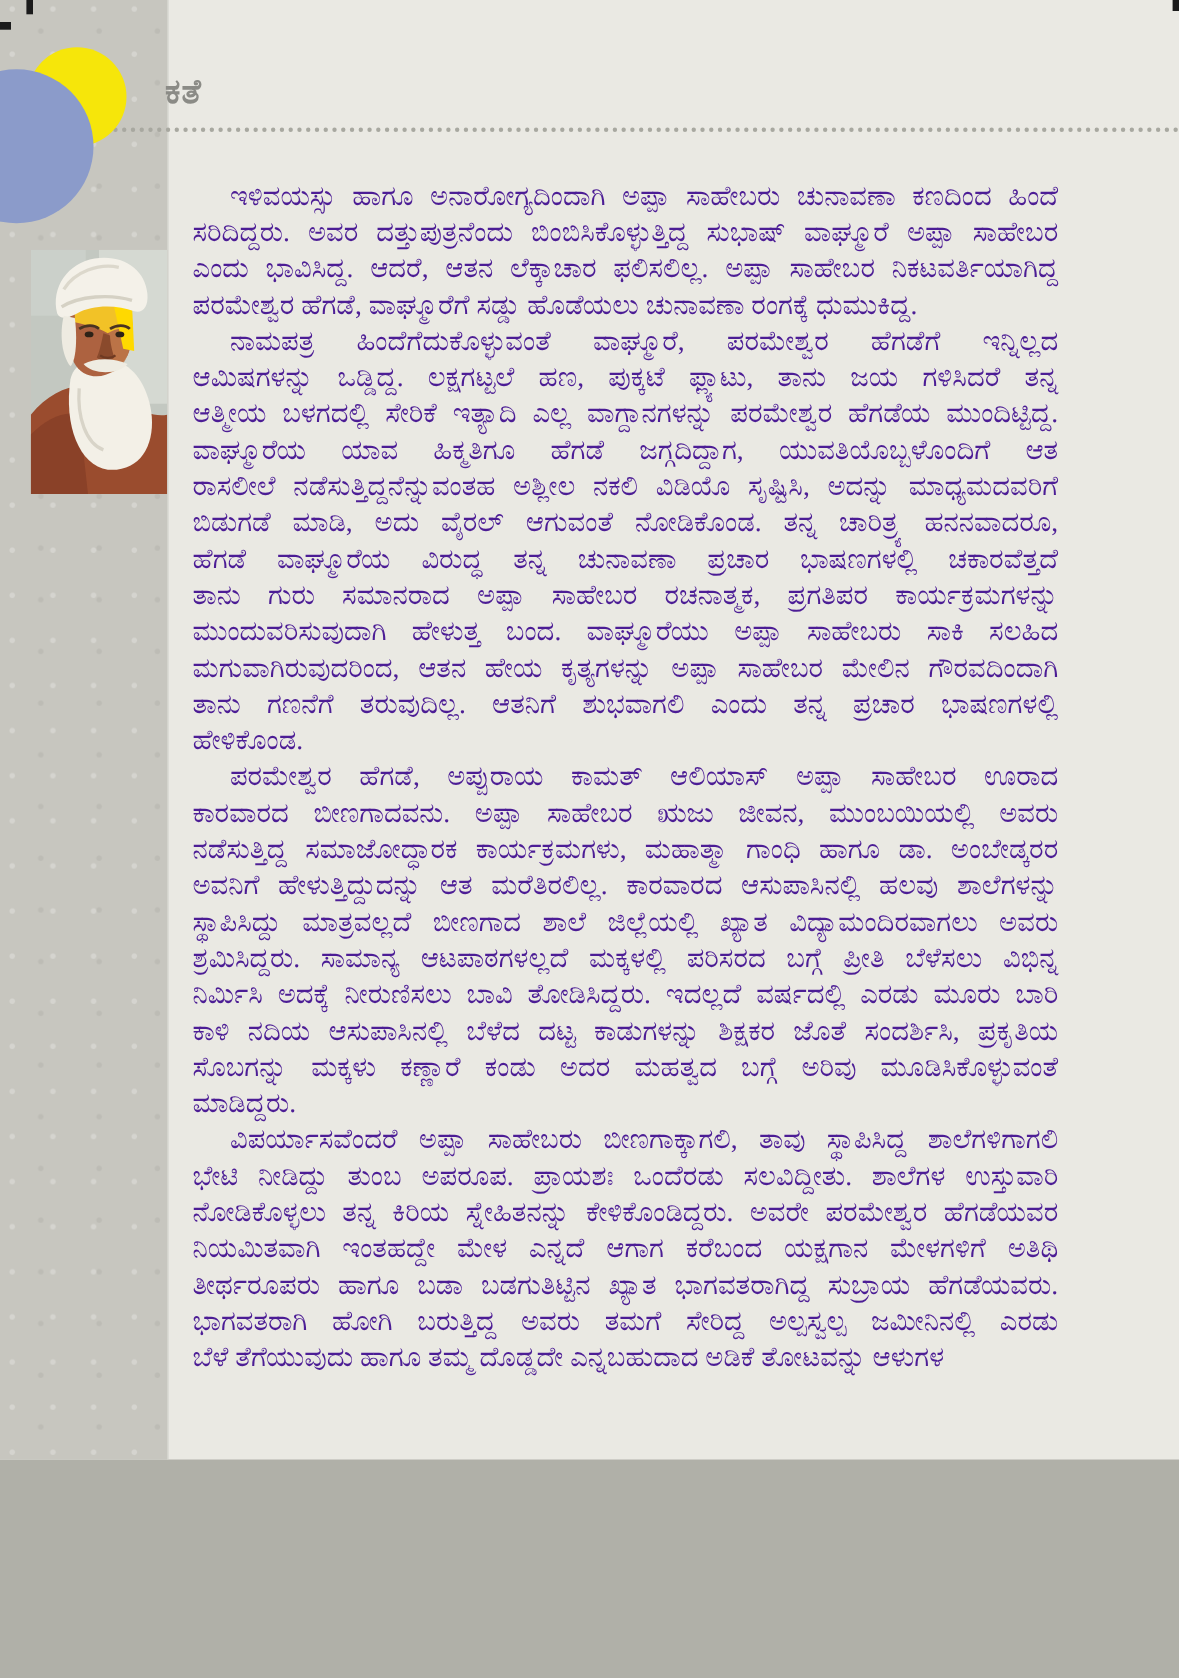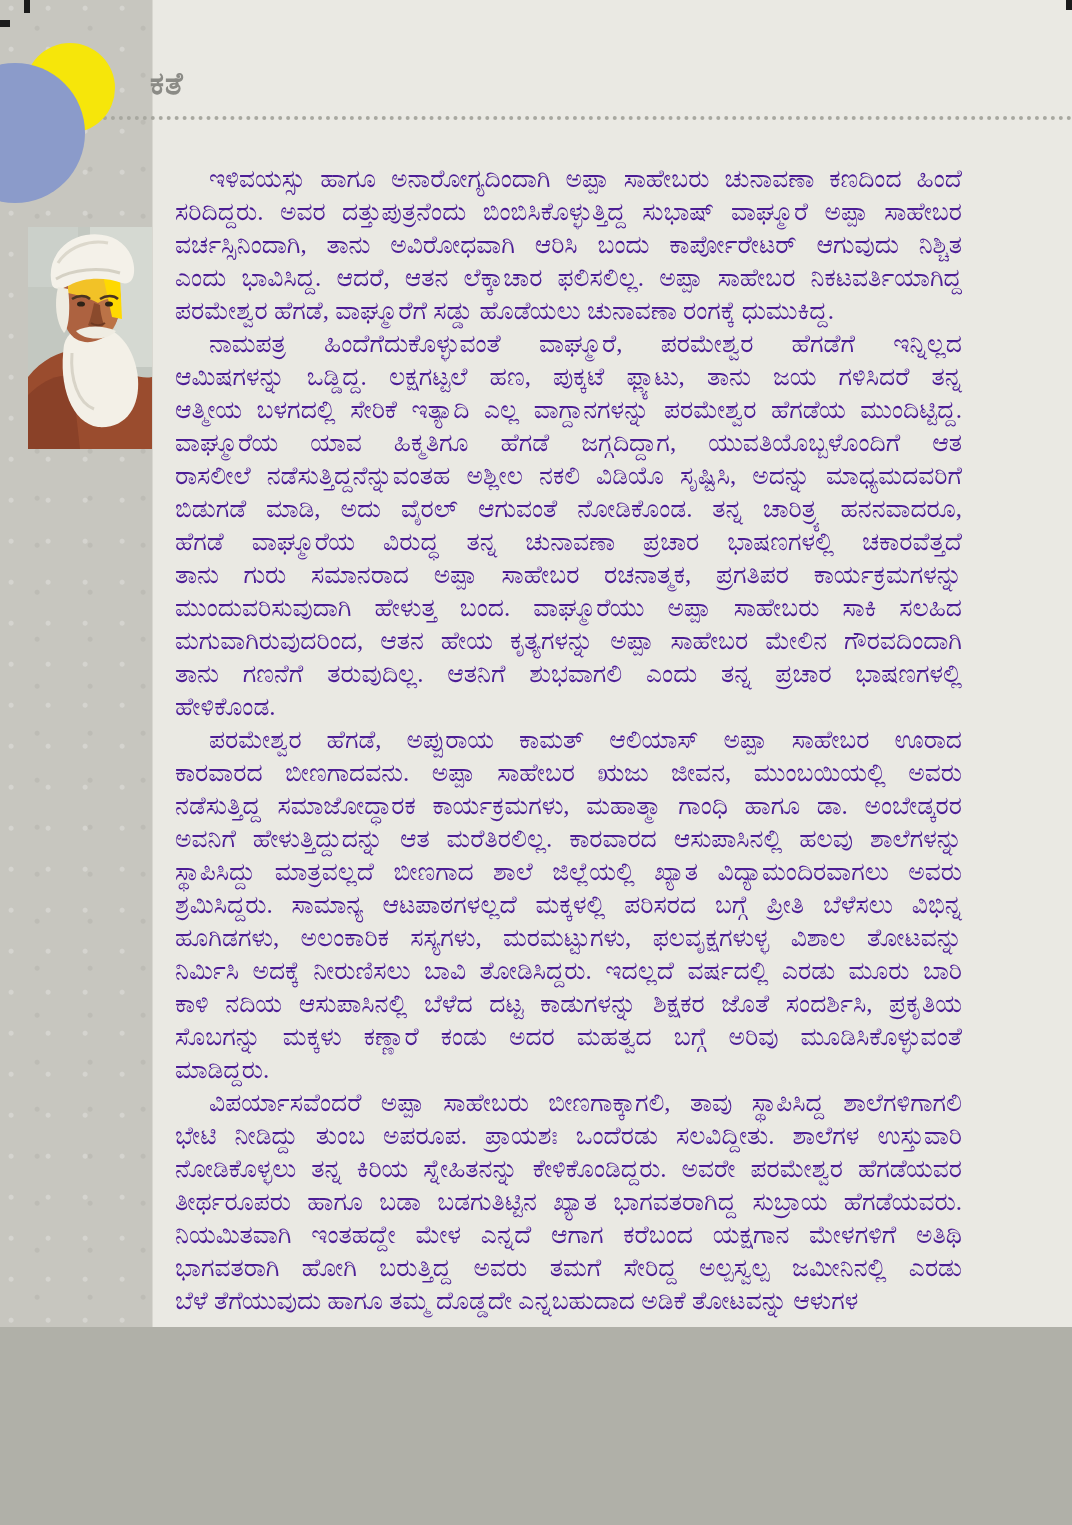--- a/index.html
+++ b/index.html
@@ -119,51 +119,49 @@
     <path d="M24,58 C18,34 34,12 58,8 C84,4 104,18 106,40 C107,52 102,58 94,56 C78,50 56,50 42,58 C34,62 27,64 24,58 Z" fill="#f4f1e9"></path>
     <path d="M30,36 C40,20 62,12 80,16" stroke="#dcd8cc" stroke-width="3" fill="none"></path>
     <path d="M28,52 C44,42 72,40 92,46" stroke="#d5d1c4" stroke-width="3" fill="none"></path>
 
     <path d="M30,60 C26,76 28,96 36,106 C42,100 42,76 40,62 Z" fill="#eeebe1"></path>
   </svg>
 
   <div class="textblock" id="textblock">
       <div class="line first">ಇಳಿವಯಸ್ಸು ಹಾಗೂ ಅನಾರೋಗ್ಯದಿಂದಾಗಿ ಅಪ್ಪಾ ಸಾಹೇಬರು ಚುನಾವಣಾ ಕಣದಿಂದ ಹಿಂದೆ</div>
       <div class="line">ಸರಿದಿದ್ದರು. ಅವರ ದತ್ತುಪುತ್ರನೆಂದು ಬಿಂಬಿಸಿಕೊಳ್ಳುತ್ತಿದ್ದ ಸುಭಾಷ್ ವಾಘ್ಮೂರೆ ಅಪ್ಪಾ ಸಾಹೇಬರ</div>
-      <div class="line">ವರ್ಚಸ್ಸಿನಿಂದಾಗಿ, ತಾನು ಅವಿರೋಧವಾಗಿ ಆರಿಸಿ ಬಂದು ಕಾರ್ಪೋರೇಟರ್ ಆಗುವುದು ನಿಶ್ಚಿತ</div>
       <div class="line">ಎಂದು ಭಾವಿಸಿದ್ದ. ಆದರೆ, ಆತನ ಲೆಕ್ಕಾಚಾರ ಫಲಿಸಲಿಲ್ಲ. ಅಪ್ಪಾ ಸಾಹೇಬರ ನಿಕಟವರ್ತಿಯಾಗಿದ್ದ</div>
       <div class="line last">ಪರಮೇಶ್ವರ ಹೆಗಡೆ, ವಾಘ್ಮೂರೆಗೆ ಸಡ್ಡು ಹೊಡೆಯಲು ಚುನಾವಣಾ ರಂಗಕ್ಕೆ ಧುಮುಕಿದ್ದ.</div>
       <div class="line first">ನಾಮಪತ್ರ ಹಿಂದೆಗೆದುಕೊಳ್ಳುವಂತೆ ವಾಘ್ಮೂರೆ, ಪರಮೇಶ್ವರ ಹೆಗಡೆಗೆ ಇನ್ನಿಲ್ಲದ</div>
       <div class="line">ಆಮಿಷಗಳನ್ನು ಒಡ್ಡಿದ್ದ. ಲಕ್ಷಗಟ್ಟಲೆ ಹಣ, ಪುಕ್ಕಟೆ ಫ್ಲ್ಯಾಟು, ತಾನು ಜಯ ಗಳಿಸಿದರೆ ತನ್ನ</div>
       <div class="line">ಆತ್ಮೀಯ ಬಳಗದಲ್ಲಿ ಸೇರಿಕೆ ಇತ್ಯಾದಿ ಎಲ್ಲ ವಾಗ್ದಾನಗಳನ್ನು ಪರಮೇಶ್ವರ ಹೆಗಡೆಯ ಮುಂದಿಟ್ಟಿದ್ದ.</div>
       <div class="line">ವಾಘ್ಮೂರೆಯ ಯಾವ ಹಿಕ್ಮತಿಗೂ ಹೆಗಡೆ ಜಗ್ಗದಿದ್ದಾಗ, ಯುವತಿಯೊಬ್ಬಳೊಂದಿಗೆ ಆತ</div>
       <div class="line">ರಾಸಲೀಲೆ ನಡೆಸುತ್ತಿದ್ದನೆನ್ನುವಂತಹ ಅಶ್ಲೀಲ ನಕಲಿ ವಿಡಿಯೊ ಸೃಷ್ಟಿಸಿ, ಅದನ್ನು ಮಾಧ್ಯಮದವರಿಗೆ</div>
       <div class="line">ಬಿಡುಗಡೆ ಮಾಡಿ, ಅದು ವೈರಲ್ ಆಗುವಂತೆ ನೋಡಿಕೊಂಡ. ತನ್ನ ಚಾರಿತ್ರ್ಯ ಹನನವಾದರೂ,</div>
       <div class="line">ಹೆಗಡೆ ವಾಘ್ಮೂರೆಯ ವಿರುದ್ಧ ತನ್ನ ಚುನಾವಣಾ ಪ್ರಚಾರ ಭಾಷಣಗಳಲ್ಲಿ ಚಕಾರವೆತ್ತದೆ</div>
       <div class="line">ತಾನು ಗುರು ಸಮಾನರಾದ ಅಪ್ಪಾ ಸಾಹೇಬರ ರಚನಾತ್ಮಕ, ಪ್ರಗತಿಪರ ಕಾರ್ಯಕ್ರಮಗಳನ್ನು</div>
       <div class="line">ಮುಂದುವರಿಸುವುದಾಗಿ ಹೇಳುತ್ತ ಬಂದ. ವಾಘ್ಮೂರೆಯು ಅಪ್ಪಾ ಸಾಹೇಬರು ಸಾಕಿ ಸಲಹಿದ</div>
       <div class="line">ಮಗುವಾಗಿರುವುದರಿಂದ, ಆತನ ಹೇಯ ಕೃತ್ಯಗಳನ್ನು ಅಪ್ಪಾ ಸಾಹೇಬರ ಮೇಲಿನ ಗೌರವದಿಂದಾಗಿ</div>
       <div class="line">ತಾನು ಗಣನೆಗೆ ತರುವುದಿಲ್ಲ. ಆತನಿಗೆ ಶುಭವಾಗಲಿ ಎಂದು ತನ್ನ ಪ್ರಚಾರ ಭಾಷಣಗಳಲ್ಲಿ</div>
       <div class="line last">ಹೇಳಿಕೊಂಡ.</div>
       <div class="line first">ಪರಮೇಶ್ವರ ಹೆಗಡೆ, ಅಪ್ಪುರಾಯ ಕಾಮತ್ ಆಲಿಯಾಸ್ ಅಪ್ಪಾ ಸಾಹೇಬರ ಊರಾದ</div>
       <div class="line">ಕಾರವಾರದ ಬೀಣಗಾದವನು. ಅಪ್ಪಾ ಸಾಹೇಬರ ಋಜು ಜೀವನ, ಮುಂಬಯಿಯಲ್ಲಿ ಅವರು</div>
       <div class="line">ನಡೆಸುತ್ತಿದ್ದ ಸಮಾಜೋದ್ಧಾರಕ ಕಾರ್ಯಕ್ರಮಗಳು, ಮಹಾತ್ಮಾ ಗಾಂಧಿ ಹಾಗೂ ಡಾ. ಅಂಬೇಡ್ಕರರ</div>
       <div class="line">ಅವನಿಗೆ ಹೇಳುತ್ತಿದ್ದುದನ್ನು ಆತ ಮರೆತಿರಲಿಲ್ಲ. ಕಾರವಾರದ ಆಸುಪಾಸಿನಲ್ಲಿ ಹಲವು ಶಾಲೆಗಳನ್ನು</div>
       <div class="line">ಸ್ಥಾಪಿಸಿದ್ದು ಮಾತ್ರವಲ್ಲದೆ ಬೀಣಗಾದ ಶಾಲೆ ಜಿಲ್ಲೆಯಲ್ಲಿ ಖ್ಯಾತ ವಿದ್ಯಾಮಂದಿರವಾಗಲು ಅವರು</div>
       <div class="line">ಶ್ರಮಿಸಿದ್ದರು. ಸಾಮಾನ್ಯ ಆಟಪಾಠಗಳಲ್ಲದೆ ಮಕ್ಕಳಲ್ಲಿ ಪರಿಸರದ ಬಗ್ಗೆ ಪ್ರೀತಿ ಬೆಳೆಸಲು ವಿಭಿನ್ನ</div>
-      <div class="line">ಹೂಗಿಡಗಳು, ಅಲಂಕಾರಿಕ ಸಸ್ಯಗಳು, ಮರಮಟ್ಟುಗಳು, ಫಲವೃಕ್ಷಗಳುಳ್ಳ ವಿಶಾಲ ತೋಟವನ್ನು</div>
       <div class="line">ನಿರ್ಮಿಸಿ ಅದಕ್ಕೆ ನೀರುಣಿಸಲು ಬಾವಿ ತೋಡಿಸಿದ್ದರು. ಇದಲ್ಲದೆ ವರ್ಷದಲ್ಲಿ ಎರಡು ಮೂರು ಬಾರಿ</div>
       <div class="line">ಕಾಳಿ ನದಿಯ ಆಸುಪಾಸಿನಲ್ಲಿ ಬೆಳೆದ ದಟ್ಟ ಕಾಡುಗಳನ್ನು ಶಿಕ್ಷಕರ ಜೊತೆ ಸಂದರ್ಶಿಸಿ, ಪ್ರಕೃತಿಯ</div>
       <div class="line">ಸೊಬಗನ್ನು ಮಕ್ಕಳು ಕಣ್ಣಾರೆ ಕಂಡು ಅದರ ಮಹತ್ವದ ಬಗ್ಗೆ ಅರಿವು ಮೂಡಿಸಿಕೊಳ್ಳುವಂತೆ</div>
       <div class="line last">ಮಾಡಿದ್ದರು.</div>
       <div class="line first">ವಿಪರ್ಯಾಸವೆಂದರೆ ಅಪ್ಪಾ ಸಾಹೇಬರು ಬೀಣಗಾಕ್ಕಾಗಲಿ, ತಾವು ಸ್ಥಾಪಿಸಿದ್ದ ಶಾಲೆಗಳಿಗಾಗಲಿ</div>
       <div class="line">ಭೇಟಿ ನೀಡಿದ್ದು ತುಂಬ ಅಪರೂಪ. ಪ್ರಾಯಶಃ ಒಂದೆರಡು ಸಲವಿದ್ದೀತು. ಶಾಲೆಗಳ ಉಸ್ತುವಾರಿ</div>
       <div class="line">ನೋಡಿಕೊಳ್ಳಲು ತನ್ನ ಕಿರಿಯ ಸ್ನೇಹಿತನನ್ನು ಕೇಳಿಕೊಂಡಿದ್ದರು. ಅವರೇ ಪರಮೇಶ್ವರ ಹೆಗಡೆಯವರ</div>
+      <div class="line">ನಿಯಮಿತವಾಗಿ ಇಂತಹದ್ದೇ ಮೇಳ ಎನ್ನದೆ ಆಗಾಗ ಕರೆಬಂದ ಯಕ್ಷಗಾನ ಮೇಳಗಳಿಗೆ ಅತಿಥಿ</div>
       <div class="line">ತೀರ್ಥರೂಪರು ಹಾಗೂ ಬಡಾ ಬಡಗುತಿಟ್ಟಿನ ಖ್ಯಾತ ಭಾಗವತರಾಗಿದ್ದ ಸುಬ್ರಾಯ ಹೆಗಡೆಯವರು.</div>
-      <div class="line">ನಿಯಮಿತವಾಗಿ ಇಂತಹದ್ದೇ ಮೇಳ ಎನ್ನದೆ ಆಗಾಗ ಕರೆಬಂದ ಯಕ್ಷಗಾನ ಮೇಳಗಳಿಗೆ ಅತಿಥಿ</div>
       <div class="line">ಭಾಗವತರಾಗಿ ಹೋಗಿ ಬರುತ್ತಿದ್ದ ಅವರು ತಮಗೆ ಸೇರಿದ್ದ ಅಲ್ಪಸ್ವಲ್ಪ ಜಮೀನಿನಲ್ಲಿ ಎರಡು</div>
       <div class="line last">ಬೆಳೆ ತೆಗೆಯುವುದು ಹಾಗೂ ತಮ್ಮ ದೊಡ್ಡದೇ ಎನ್ನಬಹುದಾದ ಅಡಿಕೆ ತೋಟವನ್ನು ಆಳುಗಳ</div>
     </div>
 
   <div class="pagenum-rule"></div>
   <div class="pagenum">22</div>
 
 </div>
 
 </body></html>

